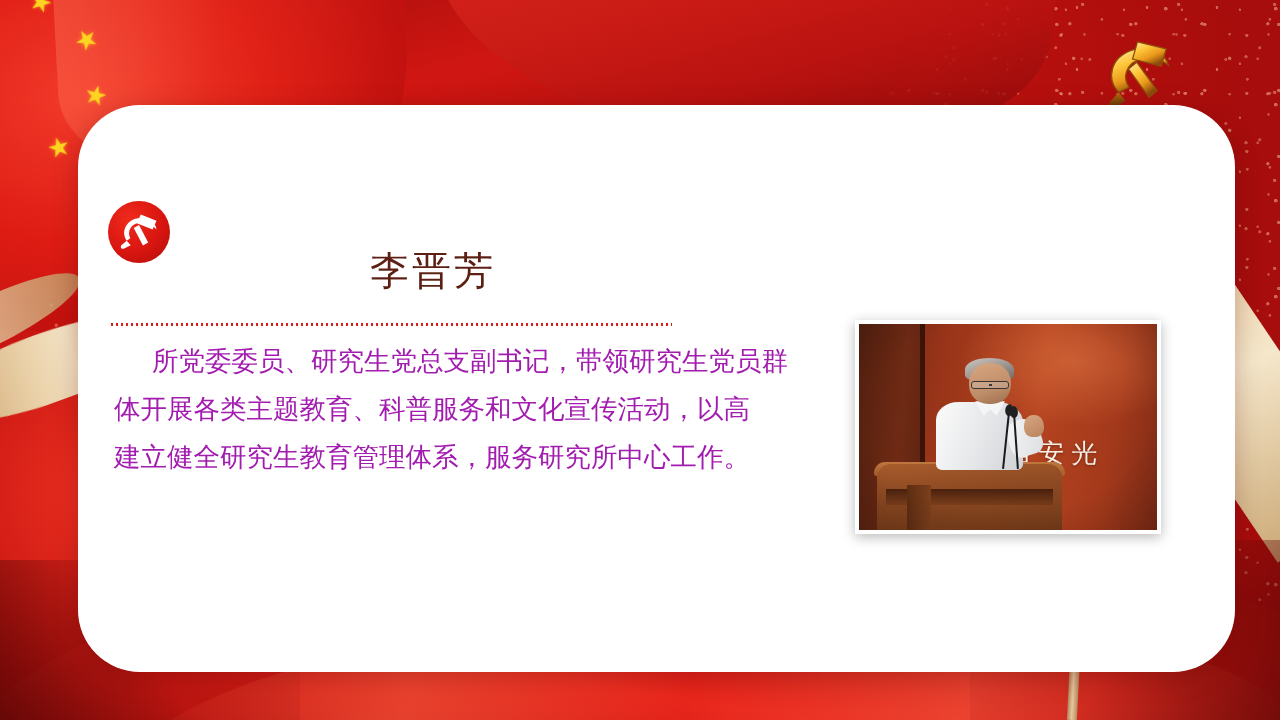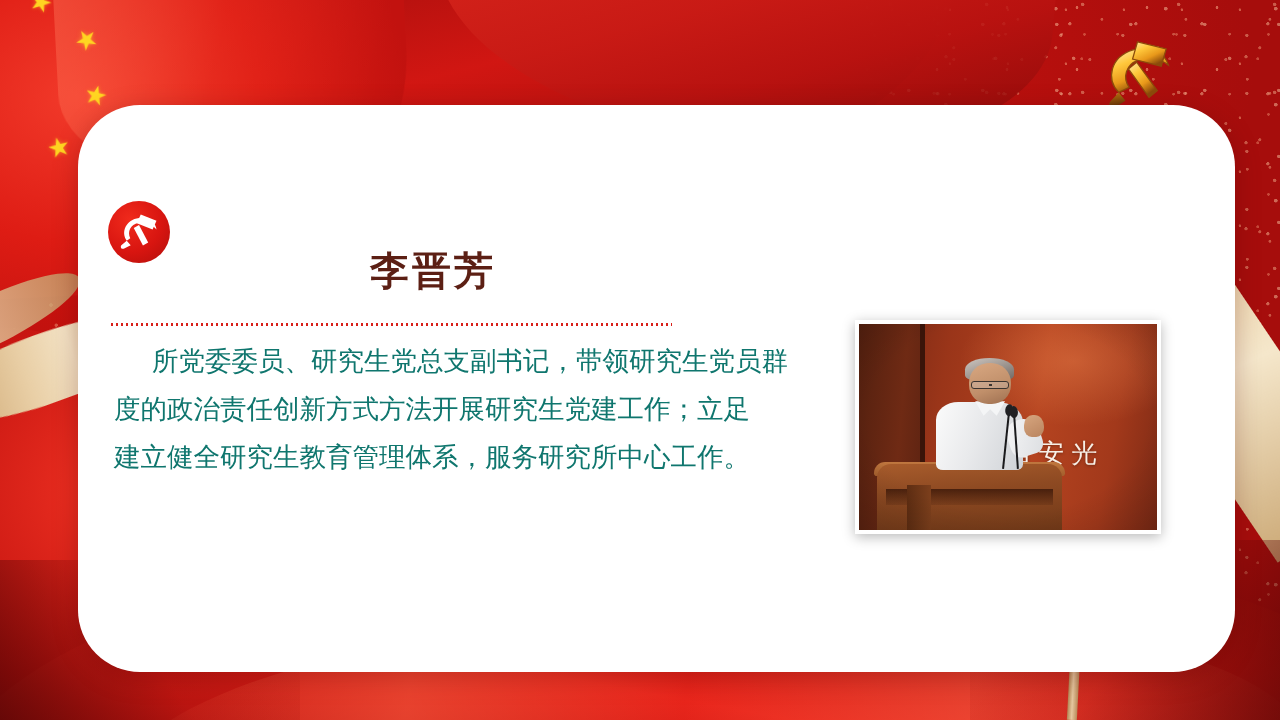--- a/index.html
+++ b/index.html
@@ -191,21 +191,21 @@
     font-weight:bold;
     font-size:41px;
     letter-spacing:2px;
     color:#e3120d;
     text-shadow:1.5px 1.5px 0 rgba(120,8,6,.35);
     white-space:nowrap;
   }
   .subtitle {
     position:absolute; left:262px; top:51px;
     font-family:"DejaVu Serif","Liberation Serif",serif;
-    font-weight:bold;
+    font-weight:normal;
     font-size:39px;
     letter-spacing:3px;
     color:#5c1f14;
     white-space:nowrap;
   }
 
   
   .divider {
     position:absolute; left:33px; top:218px;
     width:561px; height:3px;
@@ -214,21 +214,21 @@
     background-repeat:repeat-x;
   }
 
   
   .body-text {
     position:absolute; left:36px; top:232px;
     width:760px;
     font-family:"DejaVu Sans","Liberation Sans",sans-serif;
     font-size:26.5px;
     line-height:48px;
-    color:#0f766e;
+    color:#a21caf;
     text-align:justify;
     text-align-last:left;
   }
   .body-text .ln { display:block; white-space:nowrap; }
   .body-text .ln.i1 { padding-left:38px; }
 
   
   .photo-wrap {
     position:absolute; left:777px; top:215px;
     width:306px; height:214px;
@@ -420,21 +420,21 @@
         </svg>
       </div>
 
       <div class="subtitle">李晋芳</div>
     </div>
 
     <div class="divider"></div>
 
     <div class="body-text">
       <span class="ln i1">所党委委员、研究生党总支副书记，带领研究生党员群</span>
-      <span class="ln">度的政治责任创新方式方法开展研究生党建工作；立足</span>
+      <span class="ln">体开展各类主题教育、科普服务和文化宣传活动，以高</span>
       <span class="ln">建立健全研究生教育管理体系，服务研究所中心工作。</span>
     </div>
 
     <div class="photo-wrap">
       <div class="photo">
         <div class="ph-backwall"></div>
         <div class="ph-leftpanel"></div>
         <div class="ph-banner">院西安光</div>
 
         <div class="ph-podium-top"></div>

